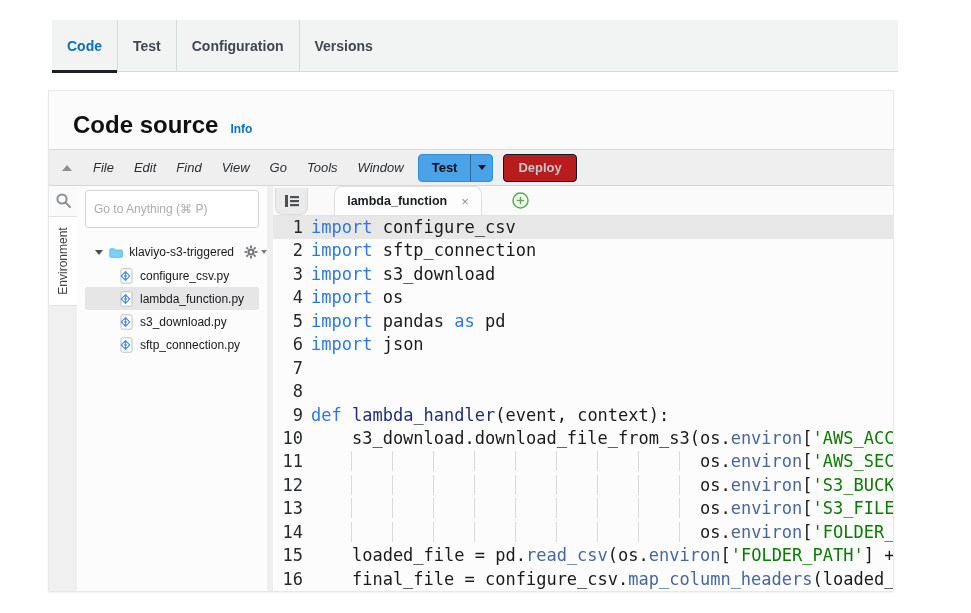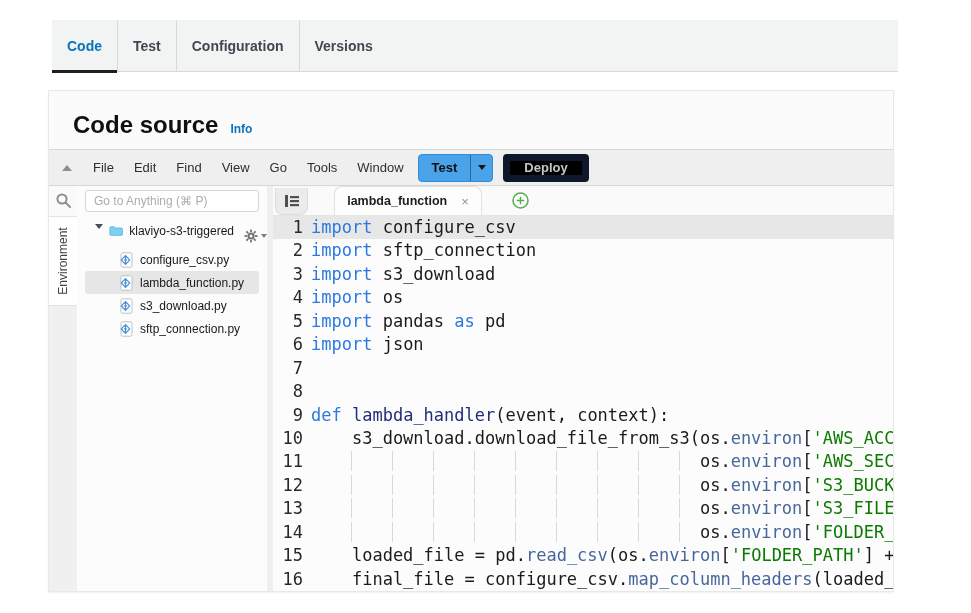--- a/index.html
+++ b/index.html
@@ -26,55 +26,55 @@
   .cs-info { margin-left:12px; font-size:12px; font-weight:700; color:#0872bb; cursor:pointer; }
 
   
   .menubar { position:absolute; top:58px; left:0; width:100%; height:37px;
              background:#efefef; border-top:1px solid #dadada; border-bottom:1px solid #d6d6d6;
              display:flex; align-items:center; padding-left:8px; }
   .collapse-btn { width:20px; display:flex; justify-content:center; cursor:pointer; }
   .tri-up { width:0; height:0; border-left:5px solid transparent; border-right:5px solid transparent;
             border-bottom:6px solid #8b8f93; }
   .menu-items { display:flex; gap:20px; margin-left:16px; }
-  .menu-item { font-size:13px; color:#2b2f33; cursor:pointer; }
+  .menu-item { font-size:13px; color:#2b2f33; cursor:pointer;font-style:italic; }
   .btn-test { margin-left:14px; height:28px; display:flex; align-items:stretch;
               background:#4aa2e8; border:1px solid #2e8fd8; border-radius:4px;
               overflow:hidden; cursor:pointer; }
   .btn-test-main { padding:0 13px; display:flex; align-items:center;
                    font-size:13px; font-weight:700; color:#101010; }
   .btn-test-arrow { width:22px; display:flex; align-items:center; justify-content:center;
                     border-left:1px solid rgba(0,0,0,0.35); }
   .tri-down { width:0; height:0; border-left:4.5px solid transparent; border-right:4.5px solid transparent;
               border-top:5px solid #14171a; }
   .btn-deploy { margin-left:10px; height:28px; padding:0 14px; display:flex; align-items:center;
-                background:#000000; border:7px solid #0f172a; border-radius:4px;
+                background:#b91c1c; border:1px solid #0f172a; border-radius:4px;
                 font-size:13px; font-weight:700; color:#c3c6c9; cursor:default; }
 
   
   .ide { position:absolute; top:95px; left:0; right:0; bottom:0; display:flex; }
 
   
   .env-strip { width:28px; background:#f0f0f0; position:relative; flex:none; }
   .env-strip .strip-top { position:absolute; top:0; left:0; width:100%; height:30px; background:#fafafa; }
   .search-btn { position:absolute; top:6px; left:6px; width:17px; height:17px; cursor:pointer; }
   .env-tab { position:absolute; top:30px; left:0; width:28px; height:90px; background:#ffffff;
              border-top:1px solid #e2e2e2; border-bottom:1px solid #e2e2e2;
              display:flex; align-items:center; justify-content:center; cursor:pointer; }
   .env-tab span { transform:rotate(-90deg); white-space:nowrap; font-size:12px; color:#3f4347; }
 
   
   .tree { width:190px; background:#fcfcfc; flex:none; position:relative; }
-  .goto-input { display:block; margin:4px 8px 0; width:174px; height:22px;
+  .goto-input { display:block; margin:4px 8px 0; width:174px; height:38px;
                 border:1px solid #d5d5d5; border-radius:3px; background:#fff;
                 font-size:12px; padding:0 8px; color:#333; outline:none;
                 font-family:"Liberation Sans", sans-serif; }
   .goto-input::placeholder { color:#a9adb1; }
   .tree-list { margin-top:12px; }
-  .folder-row { display:flex; height:24px; padding-left:18px; cursor:pointer; }
+  .folder-row { display:flex; align-items:center; height:24px; padding-left:18px; cursor:pointer; }
   .caret { width:0; height:0; border-left:4.5px solid transparent; border-right:4.5px solid transparent;
            border-top:5.5px solid #4a4e52; margin-right:6px; flex:none; }
   .folder-label { font-size:12px; color:#16191d; margin-left:6px; white-space:nowrap; }
   .gear-group { margin-left:10px; display:flex; align-items:center; gap:3px; cursor:pointer; }
   .gear-caret { width:0; height:0; border-left:3.5px solid transparent; border-right:3.5px solid transparent;
                 border-top:4.5px solid #7b7f83; }
   .file-row { position:relative; display:flex; align-items:center; height:23px;
               margin:0 8px; padding-left:34px; border-radius:3px; cursor:pointer; }
   .file-row.selected { background:#e6e6e6; }
   .file-label { font-size:12px; color:#16191d; margin-left:7px; white-space:nowrap; }

